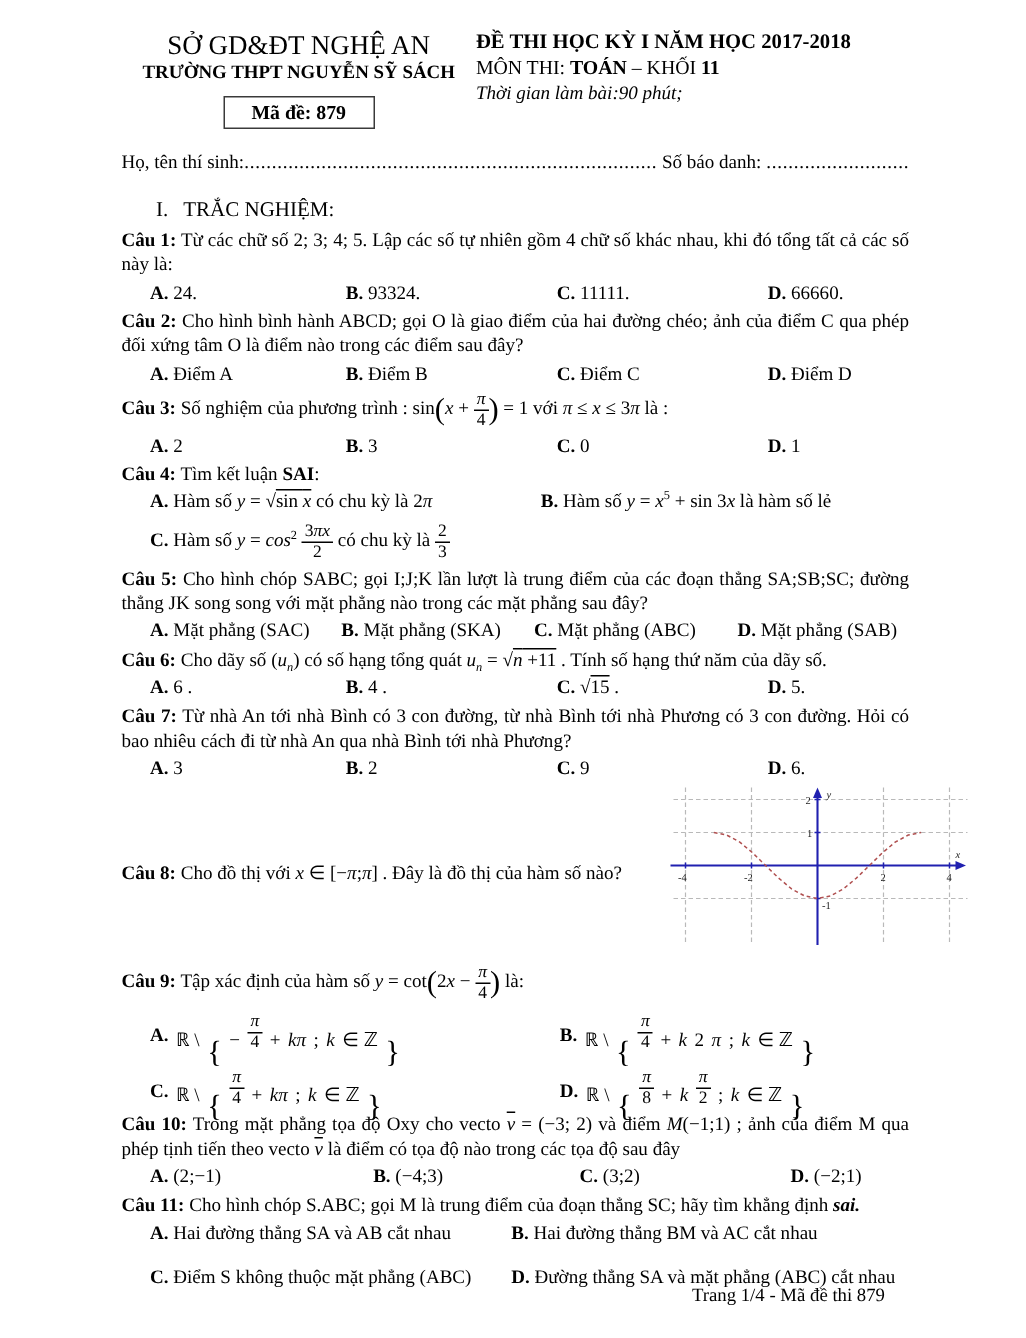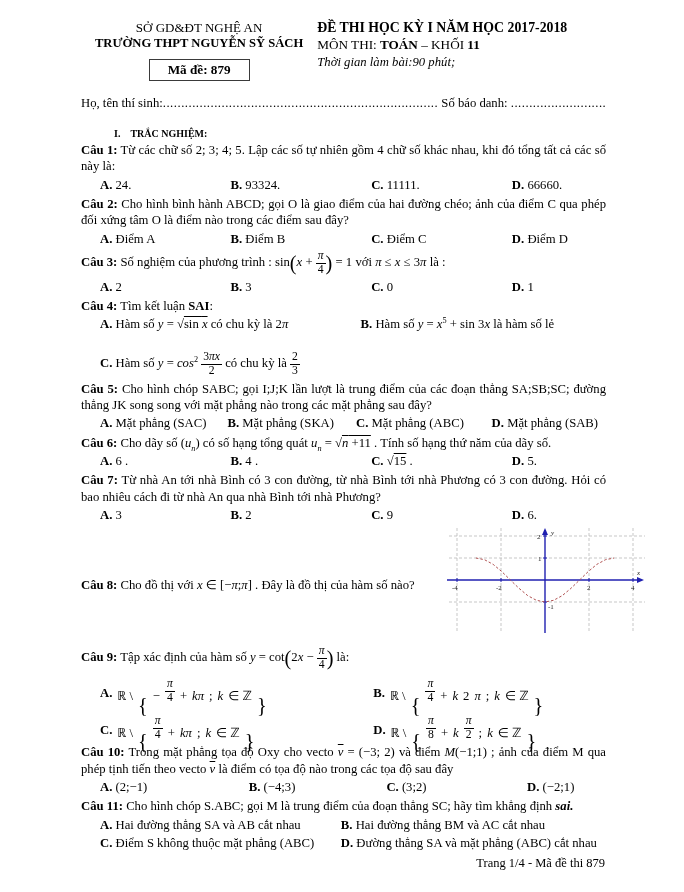--- a/index.html
+++ b/index.html
@@ -3,60 +3,60 @@
 <meta charset="utf-8">
 <style>
   html,body{margin:0;padding:0;}
   body{width:684px;height:892px;background:#ffffff;color:#000;
        font-family:"Liberation Serif",serif;font-size:12.7px;
        overflow:hidden;position:relative;}
   .page{padding:20px 78px 0 81px;}
   
   .header{display:grid;grid-template-columns:45% 55%;}
   .h-left{text-align:center;}
-  .dept{font-size:13px;}
+  .dept{font-size:18px;}
   .school{font-weight:bold;font-size:12.6px;}
   .code-box{display:inline-block;border:1px solid #3a3a3a;padding:2px 18px;margin-top:8px;
             font-weight:bold;font-size:13.2px;}
   .h-right{text-align:left;}
   .title{font-weight:bold;font-size:13.8px;}
   .subject{font-size:13.2px;margin-top:1px;}
   .duration{font-style:italic;margin-top:2px;}
   .name-line{margin-top:15px;white-space:nowrap;overflow:hidden;}
   .dots{letter-spacing:0.5px;}
-  .section-title{font-weight:bold;margin:17px 0 3px 33px;font-size:10px;}
+  .section-title{font-weight:normal;margin:17px 0 3px 23px;font-size:14px;}
   .st-num{margin-right:10px;}
   
   .q{margin-bottom:3px;}
   .stem{margin:2px 0 1px;text-align:justify;line-height:1.28;}
   .ql,.ol{font-weight:bold;}
   .opts{display:grid;padding-left:19px;margin:2px 0 3px;}
   .opt{line-height:1.3;}
   .cols4{grid-template-columns:25.8% 27.8% 27.8% auto;}
   .cols4t{grid-template-columns:25.2% 25.4% 26.8% auto;}
   .cols4w{grid-template-columns:29.4% 27.2% 27.8% auto;}
-  .cols2{grid-template-columns:51.5% auto;row-gap:18px;}
+  .cols2{grid-template-columns:51.5% auto;row-gap:5px;}
   .cols2n{grid-template-columns:128px auto;row-gap:3px;}
   .grid9{grid-template-columns:54% auto;row-gap:10px;margin-top:6px;}
-  .pair{grid-template-columns:47.6% auto;row-gap:2px;}
+  .pair{grid-template-columns:47.6% auto;row-gap:13px;}
   .opt9{display:flex;align-items:flex-end;gap:5px;}
   .opt9 .ol{padding-bottom:3px;}
   
   .fr{display:inline-block;text-align:center;vertical-align:middle;font-size:0.92em;line-height:1.1;}
   .fr .n{display:block;border-bottom:1px solid #000;padding:0 2px;}
   .fr .d{display:block;}
   .bp,.bb{font-size:1.6em;vertical-align:middle;line-height:0;font-weight:normal;}
   sup,sub{font-size:0.65em;line-height:0;}
   .ov{text-decoration:overline;}
   .bar{font-style:italic;text-decoration:overline;}
   
   .q8row{display:flex;gap:4px;align-items:center;}
   .q8left{flex:0 0 360px;}
   .q8graph{flex:1;margin-top:-6px;}
-  .footer{position:absolute;right:79px;top:856px;font-size:12.5px;}
+  .footer{position:absolute;right:94px;top:856px;font-size:12.5px;}
 </style>
 </head>
 <body>
 
 <div class="page">
 
   <div class="header">
     <div class="h-left">
       <div class="dept">SỞ GD&amp;ĐT NGHỆ AN</div>
       <div class="school">TRƯỜNG THPT NGUYỄN SỸ SÁCH</div>

